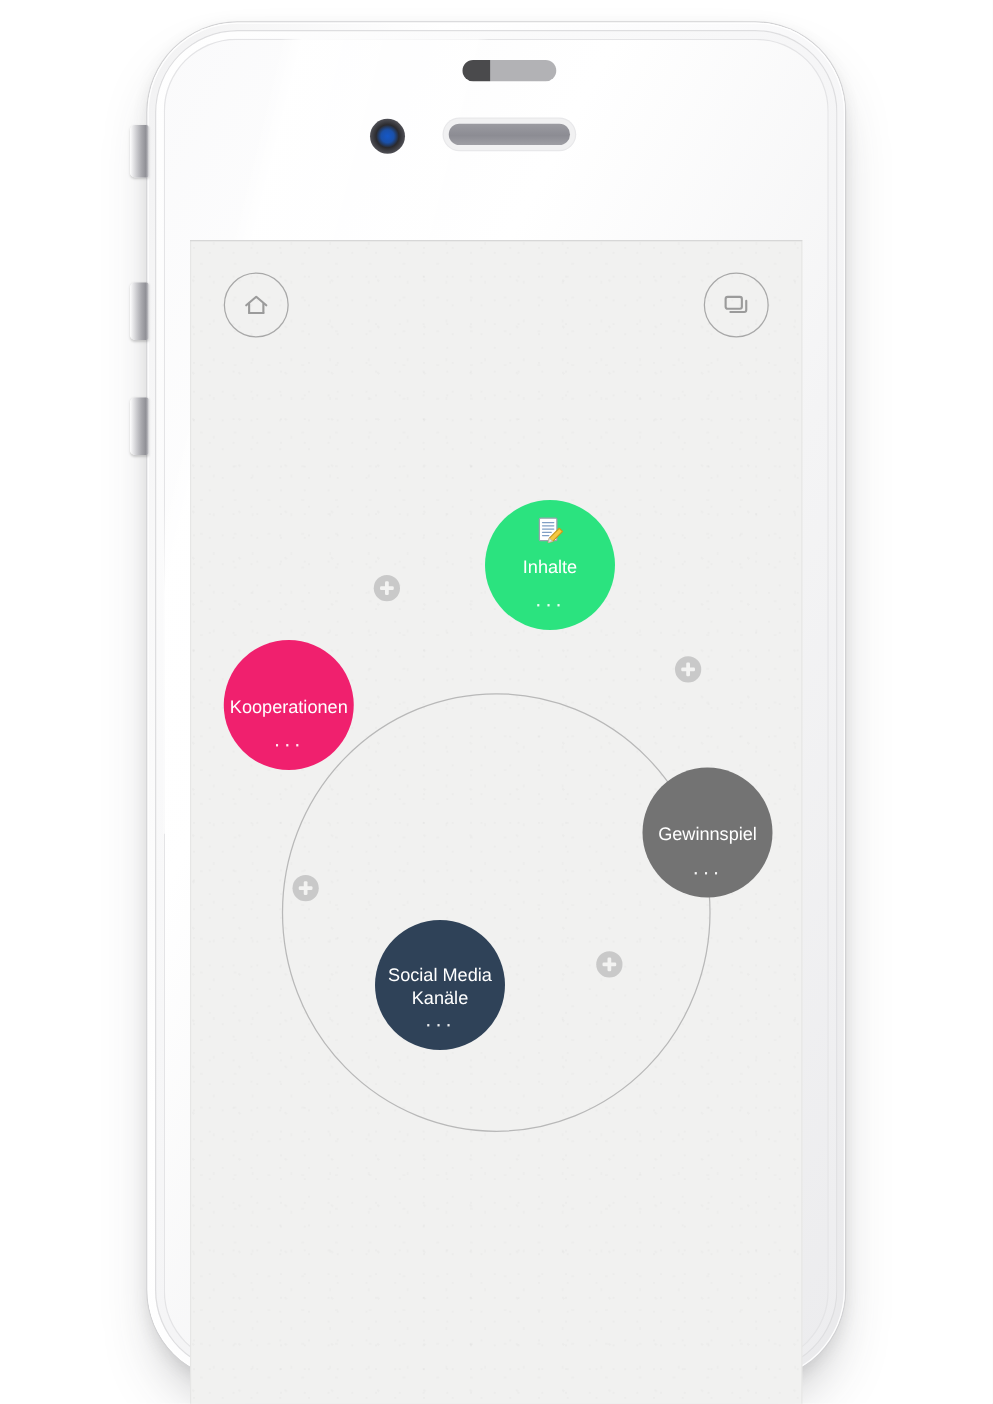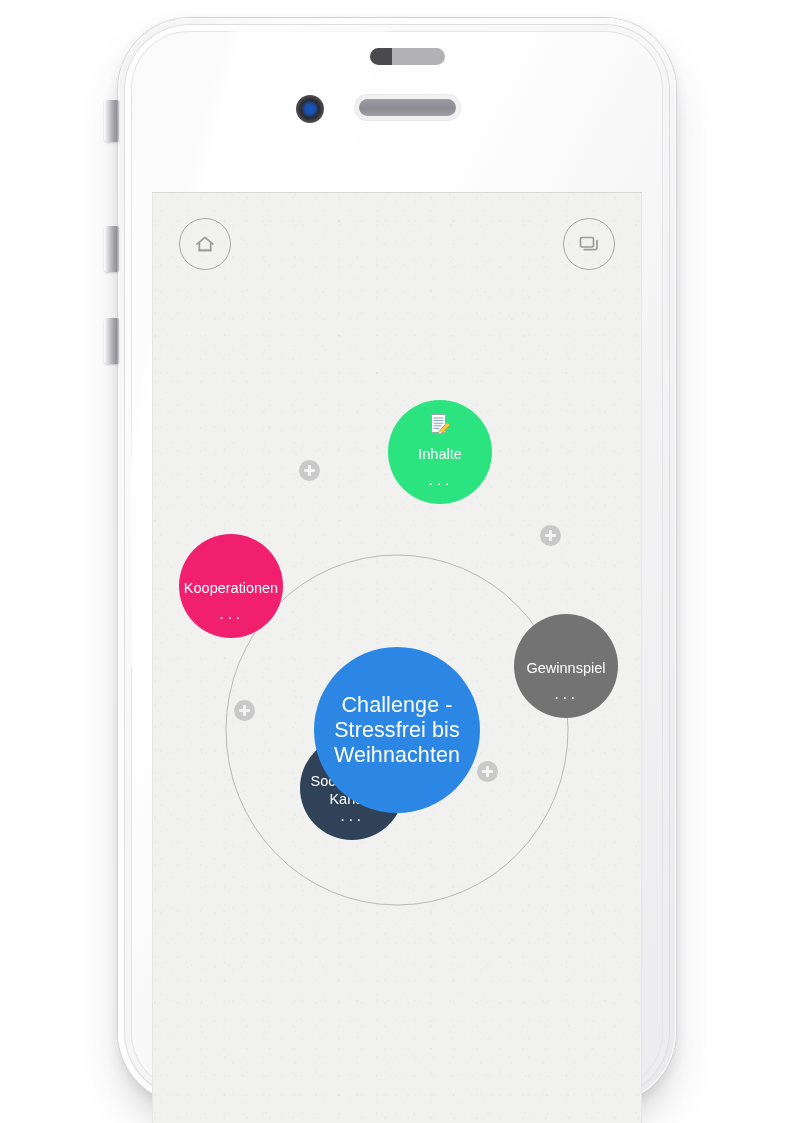--- a/index.html
+++ b/index.html
@@ -366,24 +366,21 @@
       <div class="node node-sat" id="sat-1" style="background: #737373; width: 104px; height: 104px; left: 362px; top: 422px;">
         <span class="node-label">Gewinnspiel</span>
         <span class="node-dots">···</span>
       </div>
 
       <div class="node node-sat" id="sat-2" style="background: rgb(47, 66, 88); width: 104px; height: 104px; left: 148px; top: 544px;">
         <span class="node-label">Social Media Kanäle</span>
         <span class="node-dots">···</span>
       </div>
 
-      <div class="node node-sat" id="sat-3" style="background: rgb(240, 32, 110); width: 104px; height: 104px; left: 27px; top: 342px;">
+      <div class="node node-sat" id="sat-3" style="background: rgb(240, 32, 110); width: 104px; height: 104px; left: 27px; top: 320px;">
         <span class="node-label">Kooperationen</span>
         <span class="node-dots">···</span>
       </div>
 
-      <div class="node" id="node-center" style="background: rgb(43, 135, 227); color: rgb(255, 255, 255); left: 245px; top: 538px; width: 166px; height: 166px; margin: -83px 0px 0px -83px;">
-        <span class="node-label">Challenge - Stressfrei bis Weihnachten</span>
-      </div>
 
     </div>
   </div>
 </div>
 
 </body></html>

